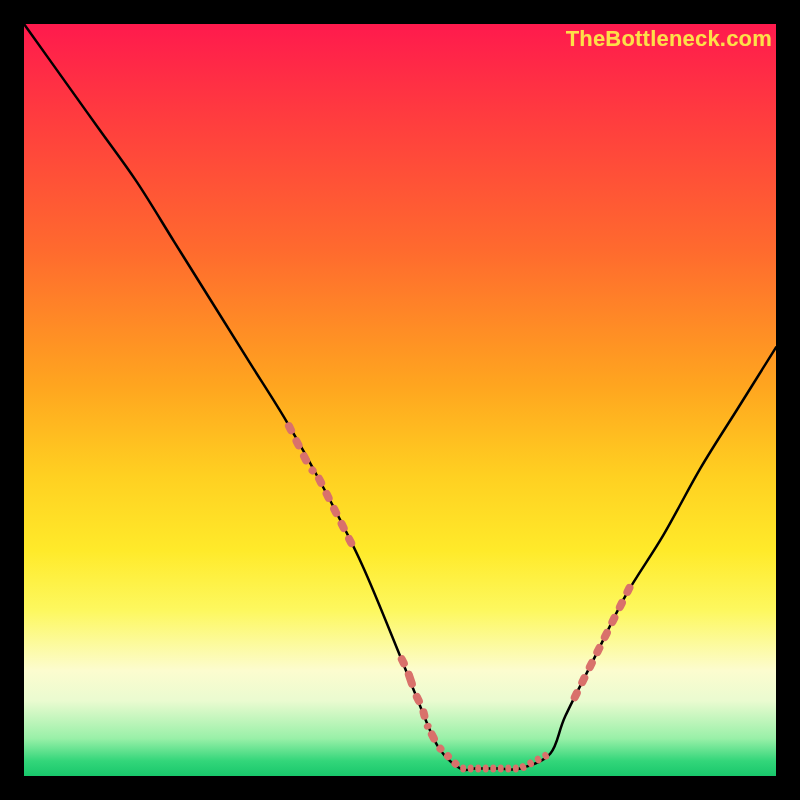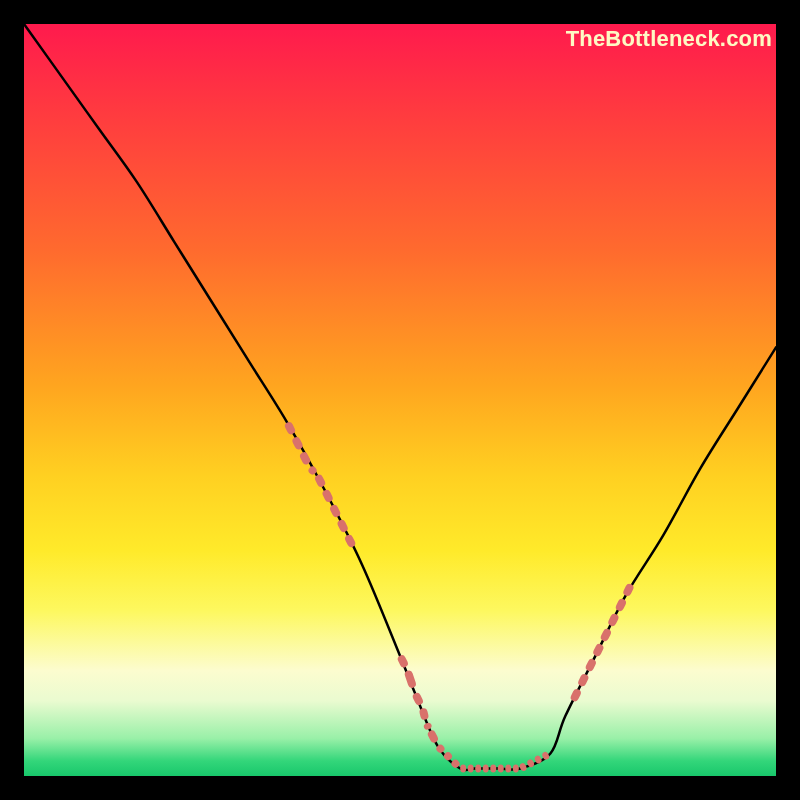--- a/index.html
+++ b/index.html
@@ -41,21 +41,21 @@
       #33d67a 98%,
       #18c76b 100%
     );
   }
   .watermark {
     position: absolute;
     top: 2px;
     right: 4px;
     font-size: 22px;
     font-weight: 600;
-    color: #fef9c3;
+    color: #fde047;
     letter-spacing: 0.2px;
     text-shadow: 0 0 1px rgba(255,255,255,0.2);
   }
   svg.curve {
     position: absolute;
     left: 0; top: 0;
     width: 752px;
     height: 752px;
     overflow: visible;
   }

